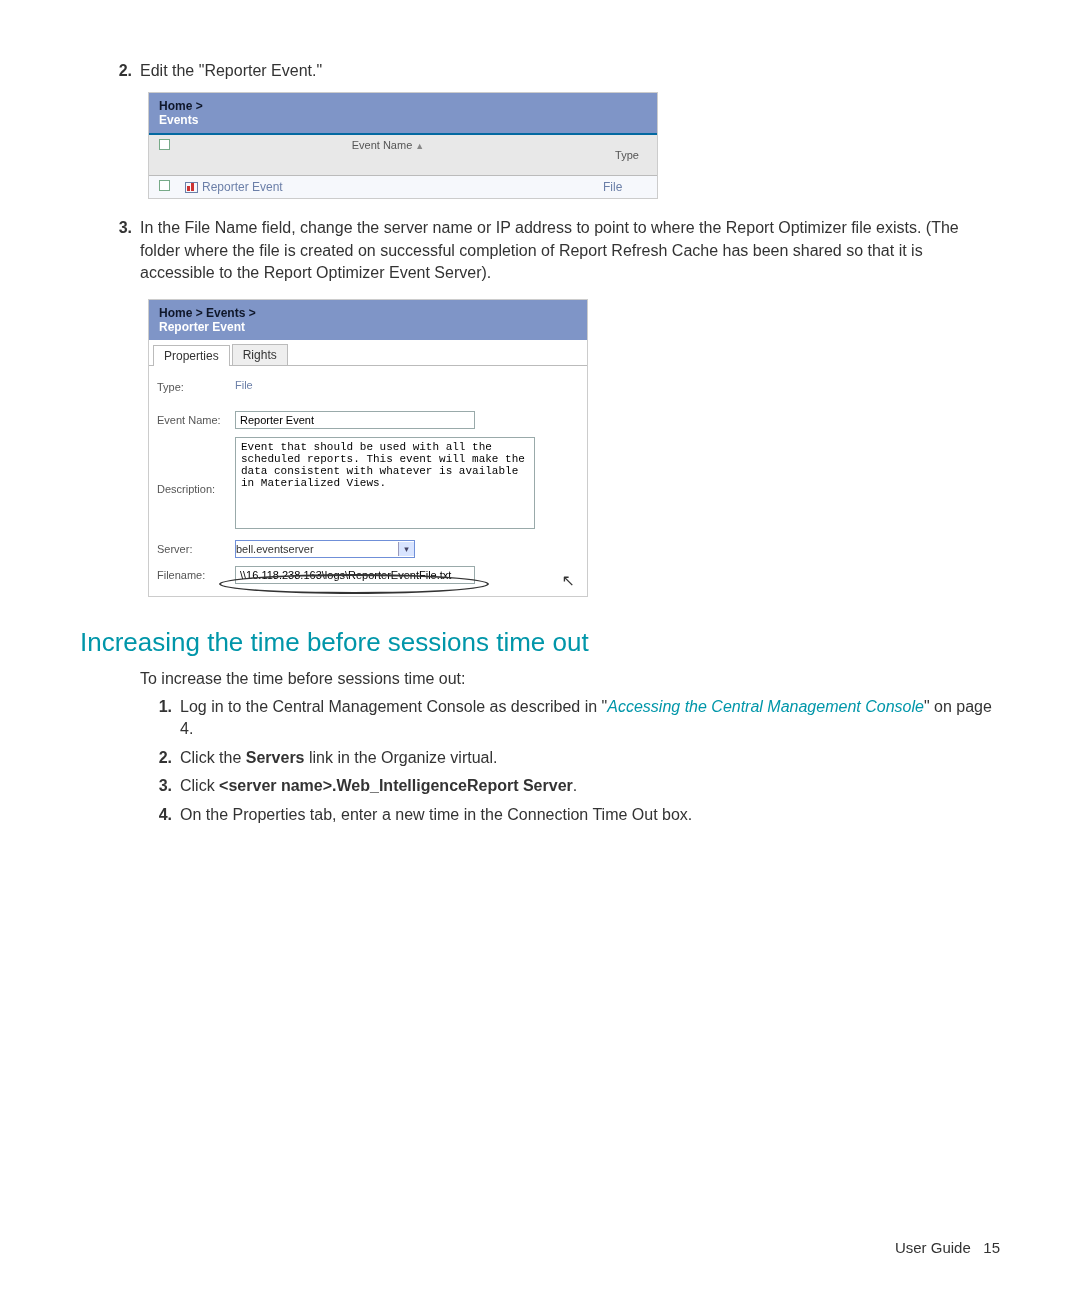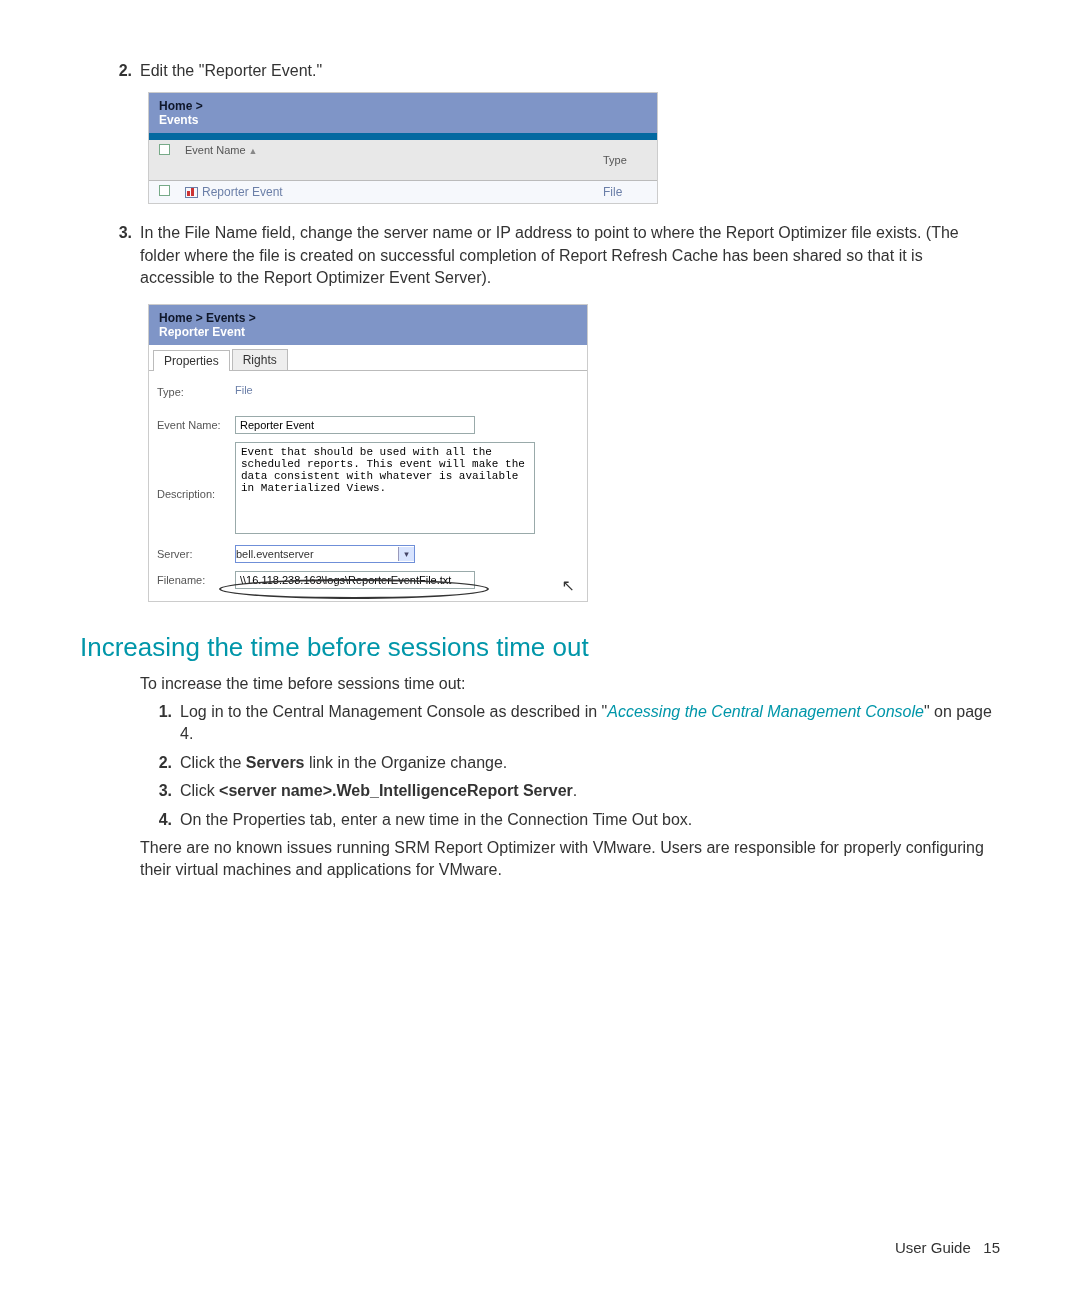--- a/index.html
+++ b/index.html
@@ -60,24 +60,25 @@
     background: #7f95c7;
     color: #fff;
     padding: 6px 10px;
     font-family: Arial, sans-serif;
   }
   .bc-link { color: #0f172a; font-weight: bold; }
   .bc-here { font-weight: bold; }
   .evt-head {
     display: flex;
     background: #e8e8e8;
-    border-top: 7px solid #0369a1;
+    border-top: 2px solid #0369a1;
     border-bottom: 1px solid #bbb;
     font-size: 11px;
     color: #555;
+    text-align: center;
   }
   .evt-head .c1 { width: 30px; text-align:center; padding:4px 0; }
   .evt-head .c2 { flex:1; padding:4px 6px; }
   .evt-head .c3 { width: 60px; padding:14px 6px; }
   .evt-row {
     display: flex;
     background: #f6f8fc;
     color: #6b7fa8;
     font-size: 12px;
   }
@@ -241,33 +242,32 @@
 
   <div class="ol-item" style="margin-left:40px">
     <div class="ol-num">1.</div>
     <div class="ol-body">
       <span>Log in to the Central Management Console as described in "</span><span class="link-teal">Accessing the Central Management Console</span><span>" on page 4.</span>
     </div>
   </div>
   <div class="ol-item" style="margin-left:40px">
     <div class="ol-num">2.</div>
     <div class="ol-body">
-      <span>Click the </span><b>Servers</b><span> link in the Organize change.</span>
+      <span>Click the </span><b>Servers</b><span> link in the Organize virtual.</span>
     </div>
   </div>
   <div class="ol-item" style="margin-left:40px">
     <div class="ol-num">3.</div>
     <div class="ol-body">
       <span>Click </span><b>&lt;server name&gt;.Web_IntelligenceReport Server</b><span>.</span>
     </div>
   </div>
   <div class="ol-item" style="margin-left:40px">
     <div class="ol-num">4.</div>
     <div class="ol-body">On the Properties tab, enter a new time in the Connection Time Out box.</div>
   </div>
 
-  <p class="body-text">There are no known issues running SRM Report Optimizer with VMware. Users are responsible for properly configuring their virtual machines and applications for VMware.</p>
 
   <div class="footer">
     <span>User Guide</span>&nbsp;&nbsp;&nbsp;<span>15</span>
   </div>
 
 </div>
 
 </body></html>

